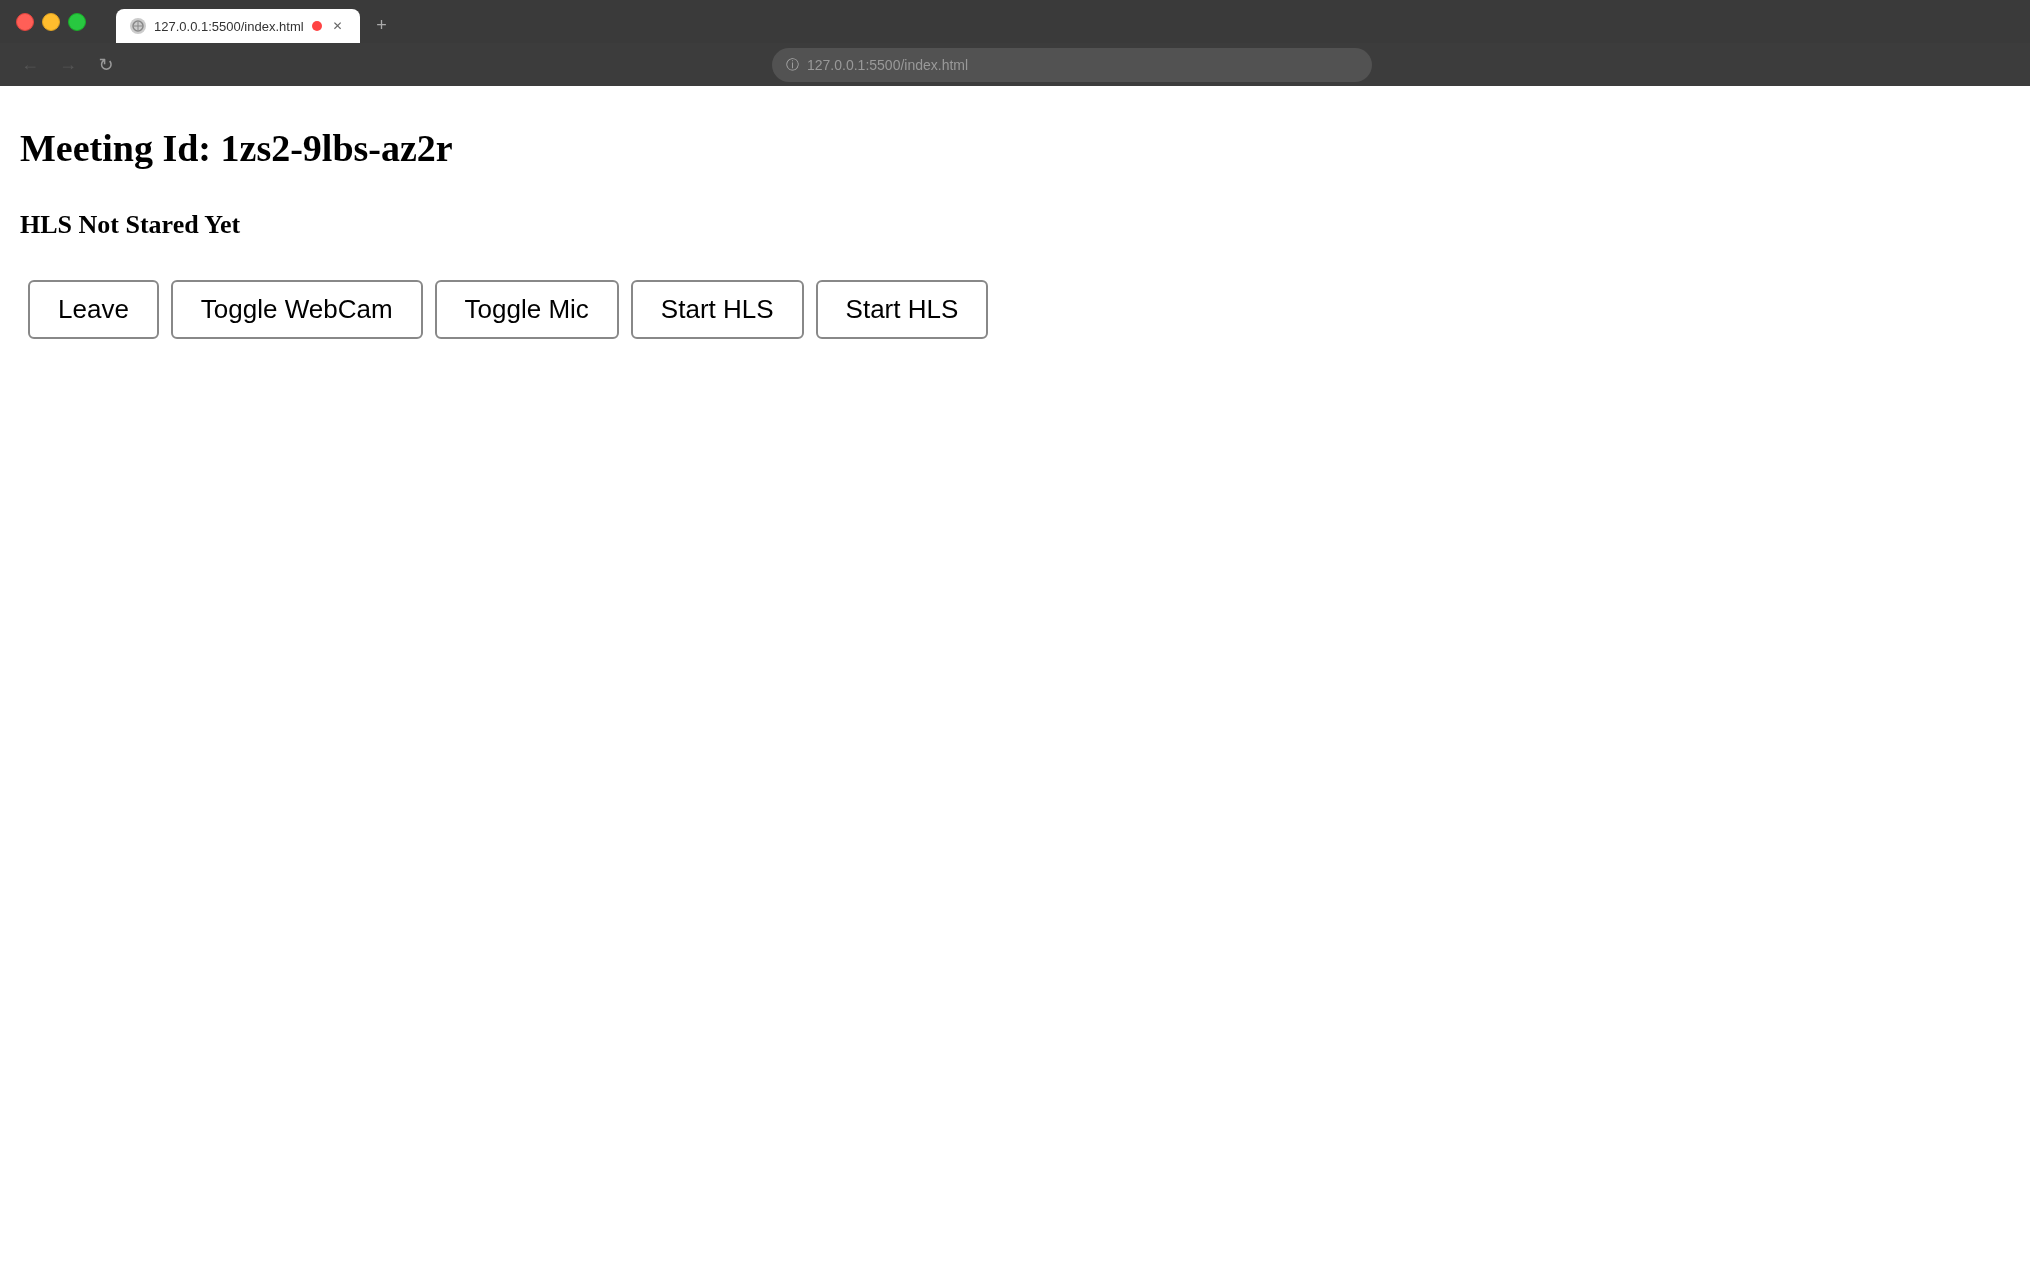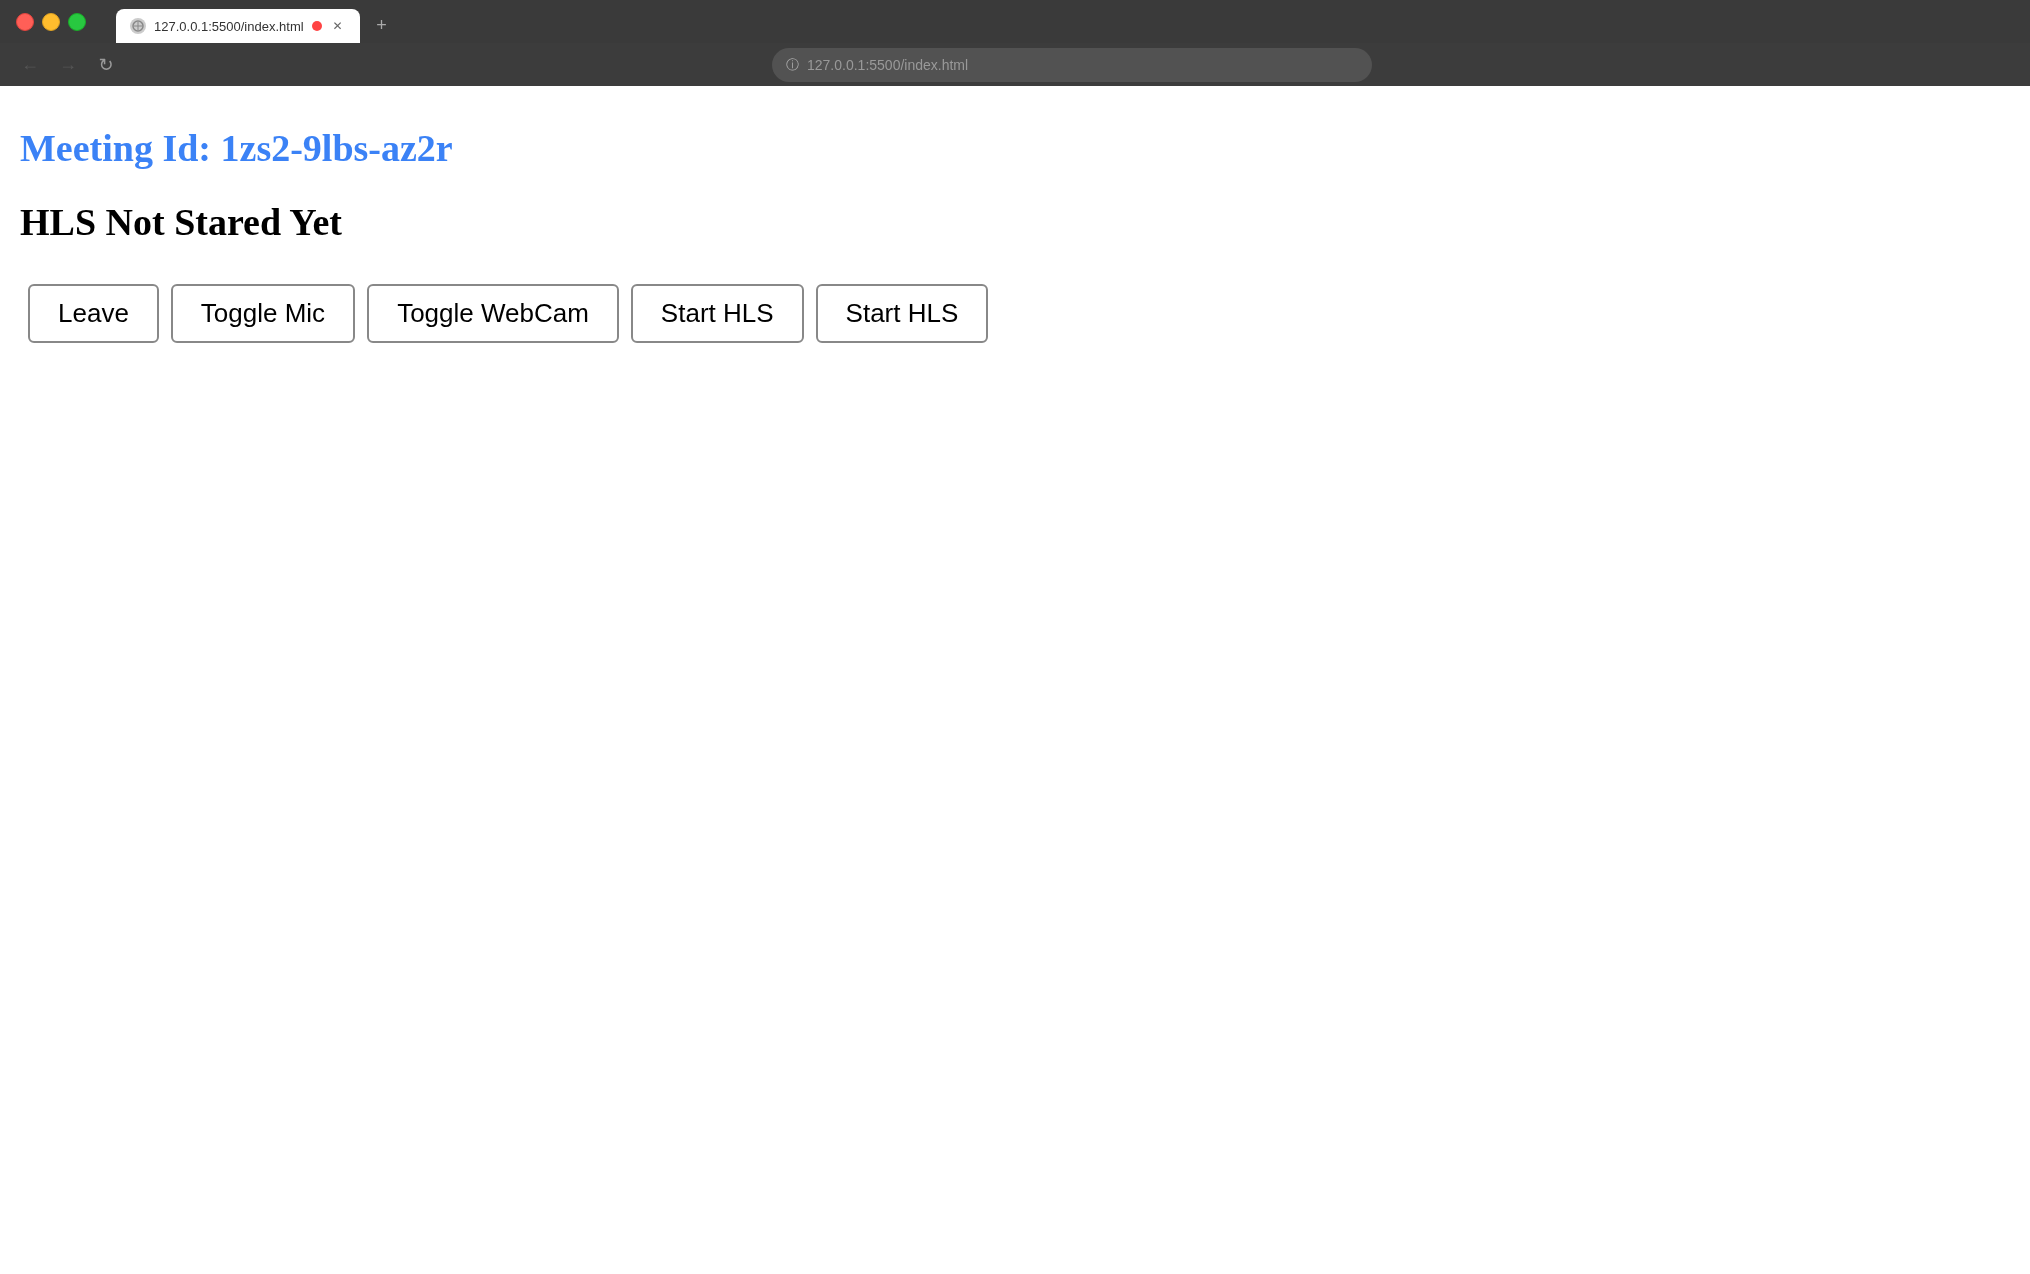--- a/index.html
+++ b/index.html
@@ -178,27 +178,27 @@
     
     .page-content {
       background: #ffffff;
       padding: 40px 20px 20px 20px;
       height: calc(1274px - 115px);
     }
 
     .meeting-id-heading {
       font-size: 38px;
       font-weight: 900;
-      color: #3b82f6;
-      margin-bottom: 30px;
+      color: #000000;
+      margin-bottom: 40px;
       font-family: Georgia, 'Times New Roman', serif;
     }
 
     .hls-status-heading {
-      font-size: 38px;
+      font-size: 26px;
       font-weight: 900;
       color: #000000;
       margin-bottom: 40px;
       font-family: Georgia, 'Times New Roman', serif;
     }
 
     .controls-row {
       display: flex;
       gap: 12px;
       align-items: flex-end;
@@ -258,18 +258,18 @@
     </div>
   </div>
 </div>
 
 <div class="page-content">
   <h1 class="meeting-id-heading">Meeting Id: 1zs2-9lbs-az2r</h1>
   <h2 class="hls-status-heading">HLS Not Stared Yet</h2>
 
   <div class="controls-row">
     <button class="control-btn">Leave</button>
+    <button class="control-btn">Toggle WebCam</button>
     <button class="control-btn">Toggle Mic</button>
-    <button class="control-btn">Toggle WebCam</button>
     <button class="control-btn">Start HLS</button>
     <button class="control-btn">Start HLS</button>
   </div>
 </div>
 
 </body></html>

